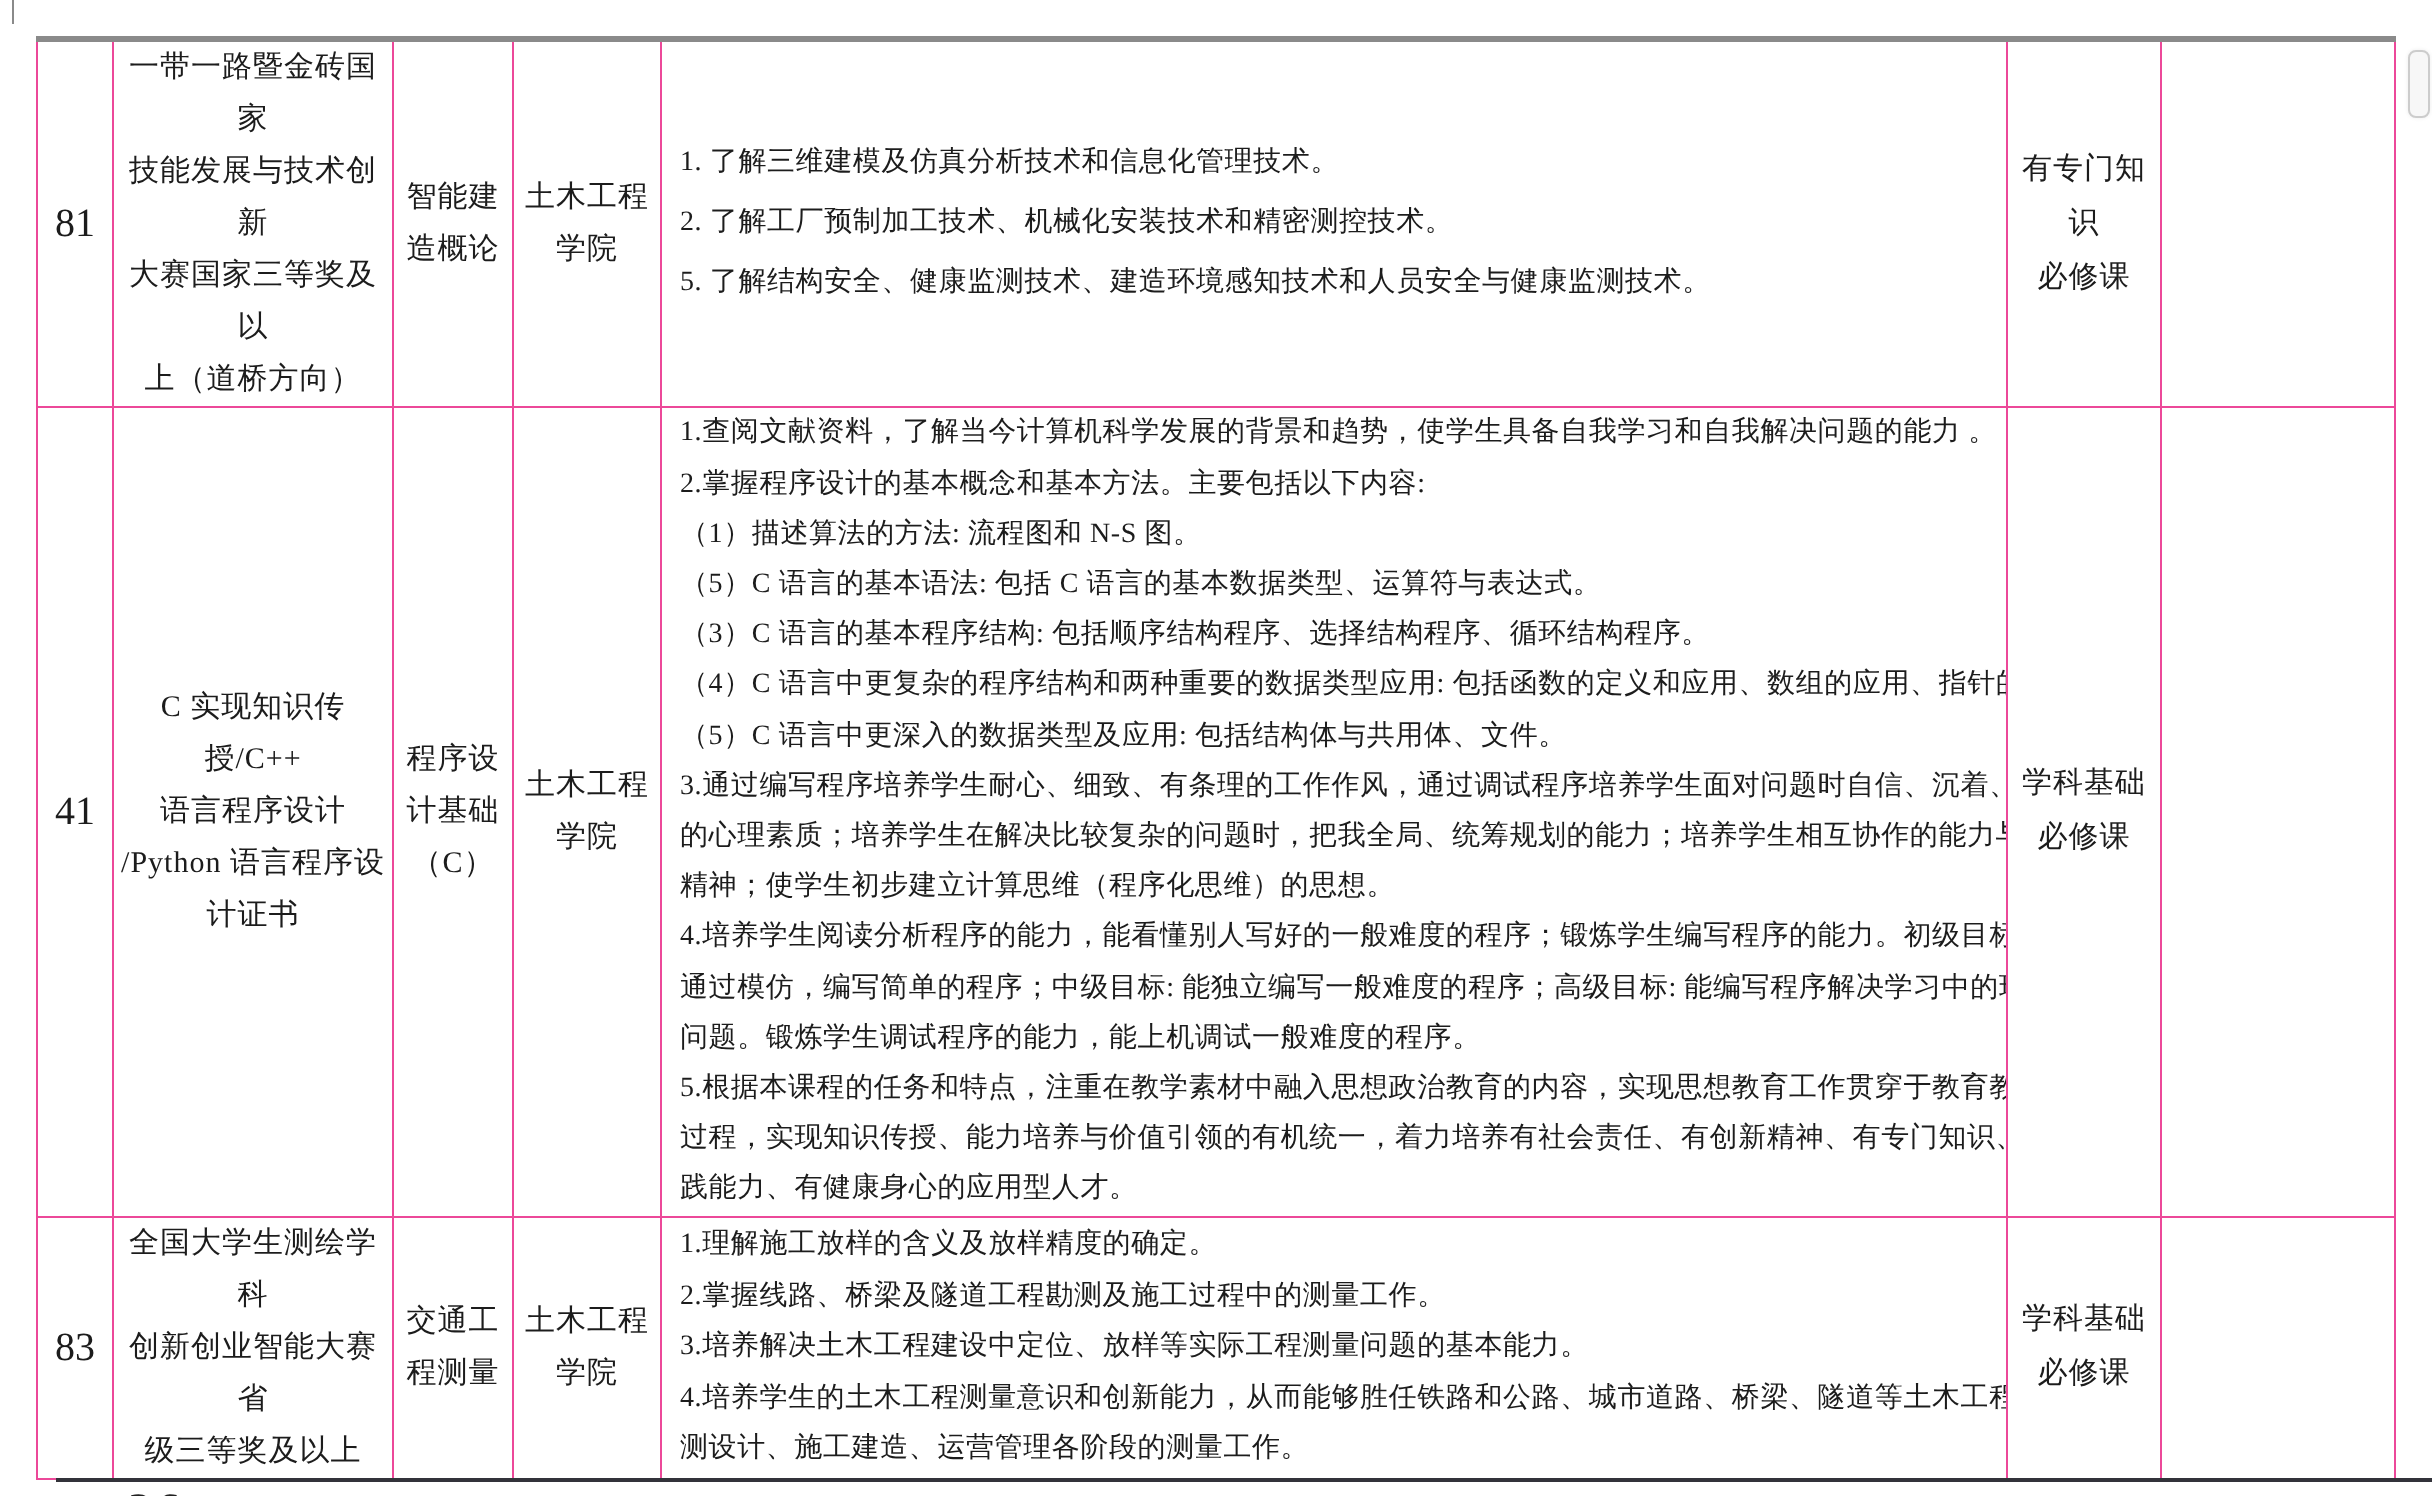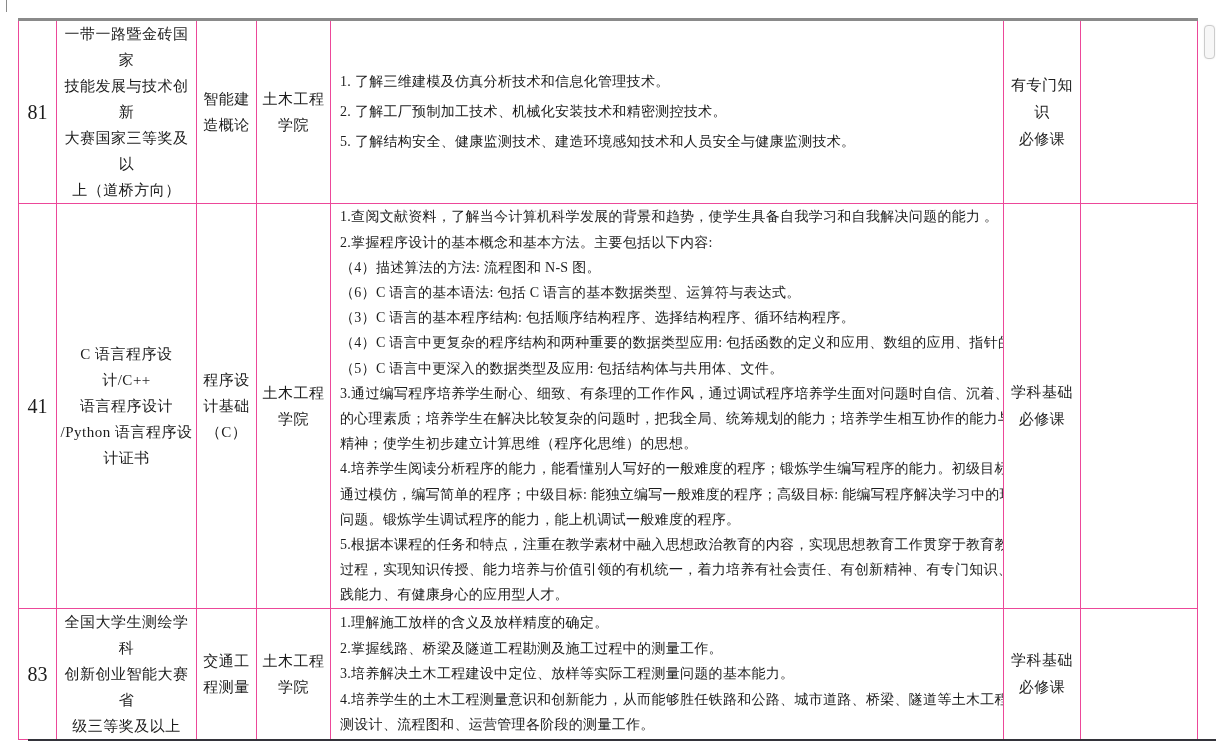--- a/index.html
+++ b/index.html
@@ -119,35 +119,35 @@
             <div class="obj-line">2. 了解工厂预制加工技术、机械化安装技术和精密测控技术。</div>
             <div class="obj-line">5. 了解结构安全、健康监测技术、建造环境感知技术和人员安全与健康监测技术。</div>
           </div>
       </td>
       <td class="c-cat">有专门知识
 必修课</td>
       <td class="c-note"></td>
     </tr>
     <tr class="r-82">
       <td class="c-no">41</td>
-      <td class="c-award">C 语言程序设计/C++
+      <td class="c-award">C 实现知识传授/C++
 语言程序设计
 /Python 语言程序设
 计证书</td>
       <td class="c-course">程序设
 计基础
 （C）</td>
       <td class="c-college">土木工程
 学院</td>
       <td class="c-obj">
         <div class="obj-wrap">
             <div class="obj-line">1.查阅文献资料，了解当今计算机科学发展的背景和趋势，使学生具备自我学习和自我解决问题的能力 。</div>
             <div class="obj-line">2.掌握程序设计的基本概念和基本方法。主要包括以下内容:</div>
-            <div class="obj-line">（4）描述算法的方法: 流程图和 N-S 图。</div>
-            <div class="obj-line">（6）C 语言的基本语法: 包括 C 语言的基本数据类型、运算符与表达式。</div>
+            <div class="obj-line">（1）描述算法的方法: 流程图和 N-S 图。</div>
+            <div class="obj-line">（5）C 语言的基本语法: 包括 C 语言的基本数据类型、运算符与表达式。</div>
             <div class="obj-line">（3）C 语言的基本程序结构: 包括顺序结构程序、选择结构程序、循环结构程序。</div>
             <div class="obj-line">（4）C 语言中更复杂的程序结构和两种重要的数据类型应用: 包括函数的定义和应用、数组的应用、指针的应用。</div>
             <div class="obj-line">（5）C 语言中更深入的数据类型及应用: 包括结构体与共用体、文件。</div>
             <div class="obj-line">3.通过编写程序培养学生耐心、细致、有条理的工作作风，通过调试程序培养学生面对问题时自信、沉着、冷静</div>
             <div class="obj-line">的心理素质；培养学生在解决比较复杂的问题时，把我全局、统筹规划的能力；培养学生相互协作的能力与团队</div>
             <div class="obj-line">精神；使学生初步建立计算思维（程序化思维）的思想。</div>
             <div class="obj-line">4.培养学生阅读分析程序的能力，能看懂别人写好的一般难度的程序；锻炼学生编写程序的能力。初级目标: 能</div>
             <div class="obj-line">通过模仿，编写简单的程序；中级目标: 能独立编写一般难度的程序；高级目标: 能编写程序解决学习中的现实</div>
             <div class="obj-line">问题。锻炼学生调试程序的能力，能上机调试一般难度的程序。</div>
             <div class="obj-line">5.根据本课程的任务和特点，注重在教学素材中融入思想政治教育的内容，实现思想教育工作贯穿于教育教学全</div>
@@ -167,21 +167,21 @@
       <td class="c-course">交通工
 程测量</td>
       <td class="c-college">土木工程
 学院</td>
       <td class="c-obj">
         <div class="obj-wrap">
             <div class="obj-line">1.理解施工放样的含义及放样精度的确定。</div>
             <div class="obj-line">2.掌握线路、桥梁及隧道工程勘测及施工过程中的测量工作。</div>
             <div class="obj-line">3.培养解决土木工程建设中定位、放样等实际工程测量问题的基本能力。</div>
             <div class="obj-line">4.培养学生的土木工程测量意识和创新能力，从而能够胜任铁路和公路、城市道路、桥梁、隧道等土木工程的勘</div>
-            <div class="obj-line">测设计、流程图和、运营管理各阶段的测量工作。</div>
+            <div class="obj-line">测设计、施工建造、运营管理各阶段的测量工作。</div>
           </div>
       </td>
       <td class="c-cat">学科基础
 必修课</td>
       <td class="c-note"></td>
     </tr>
   </tbody>
 </table>
 
 <div class="page-footer">— 26 —</div>

